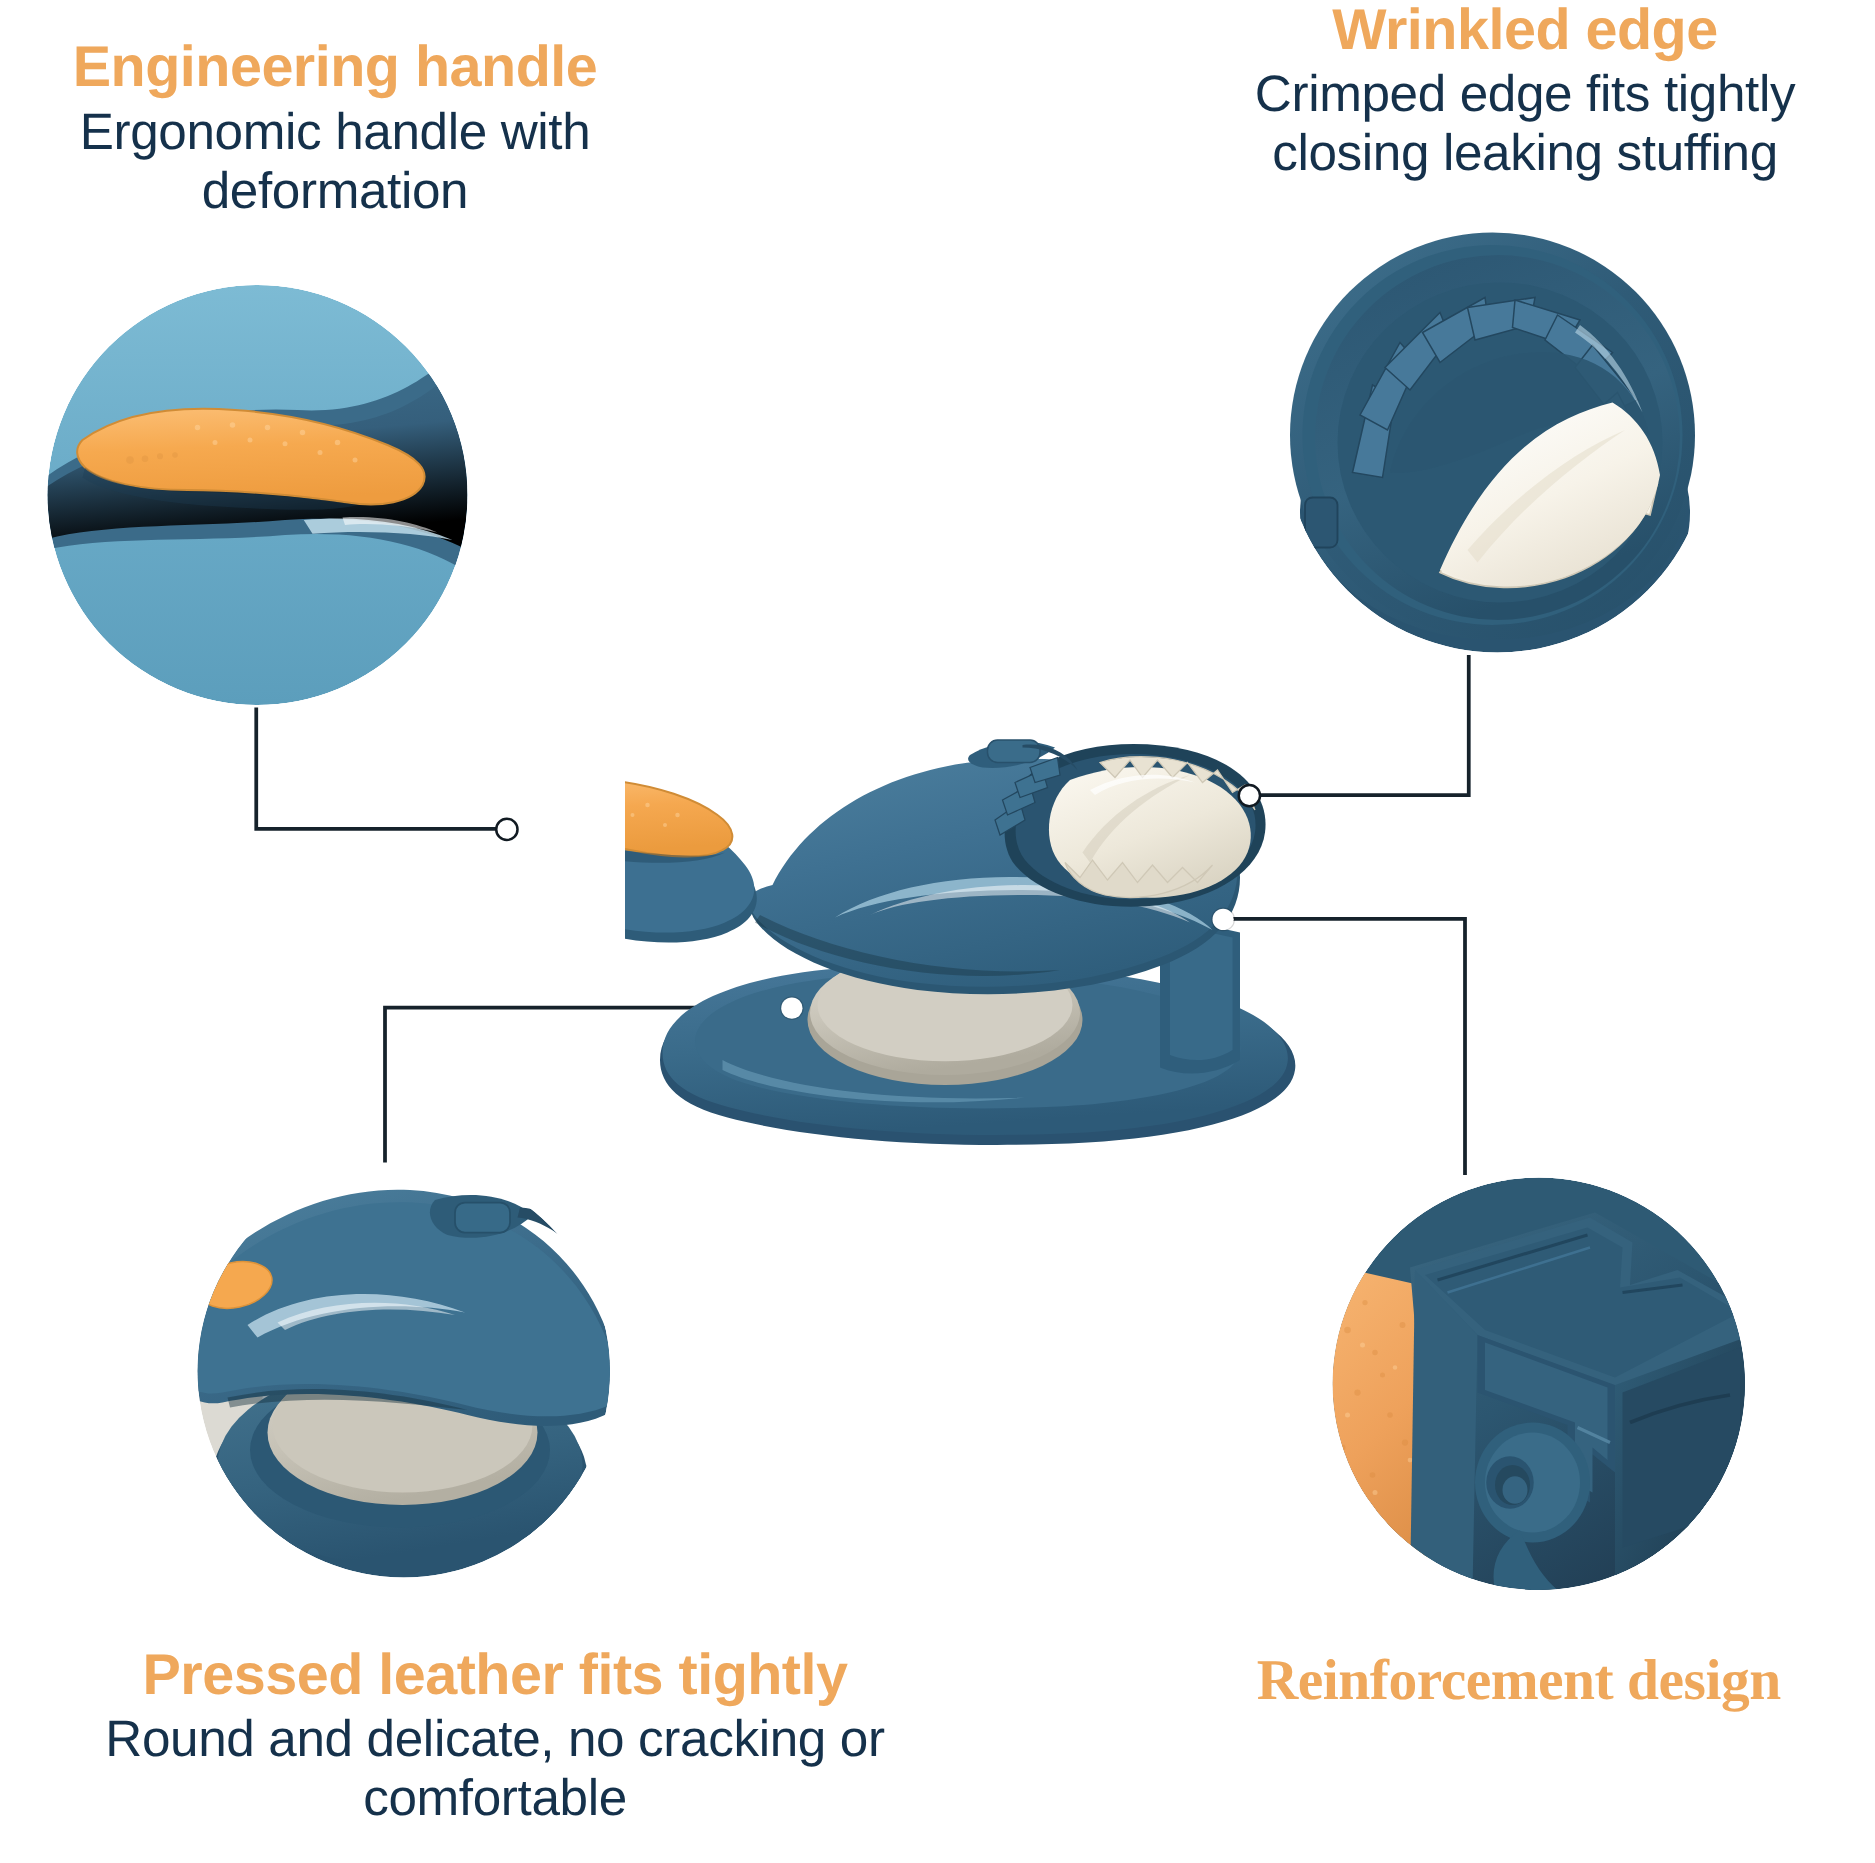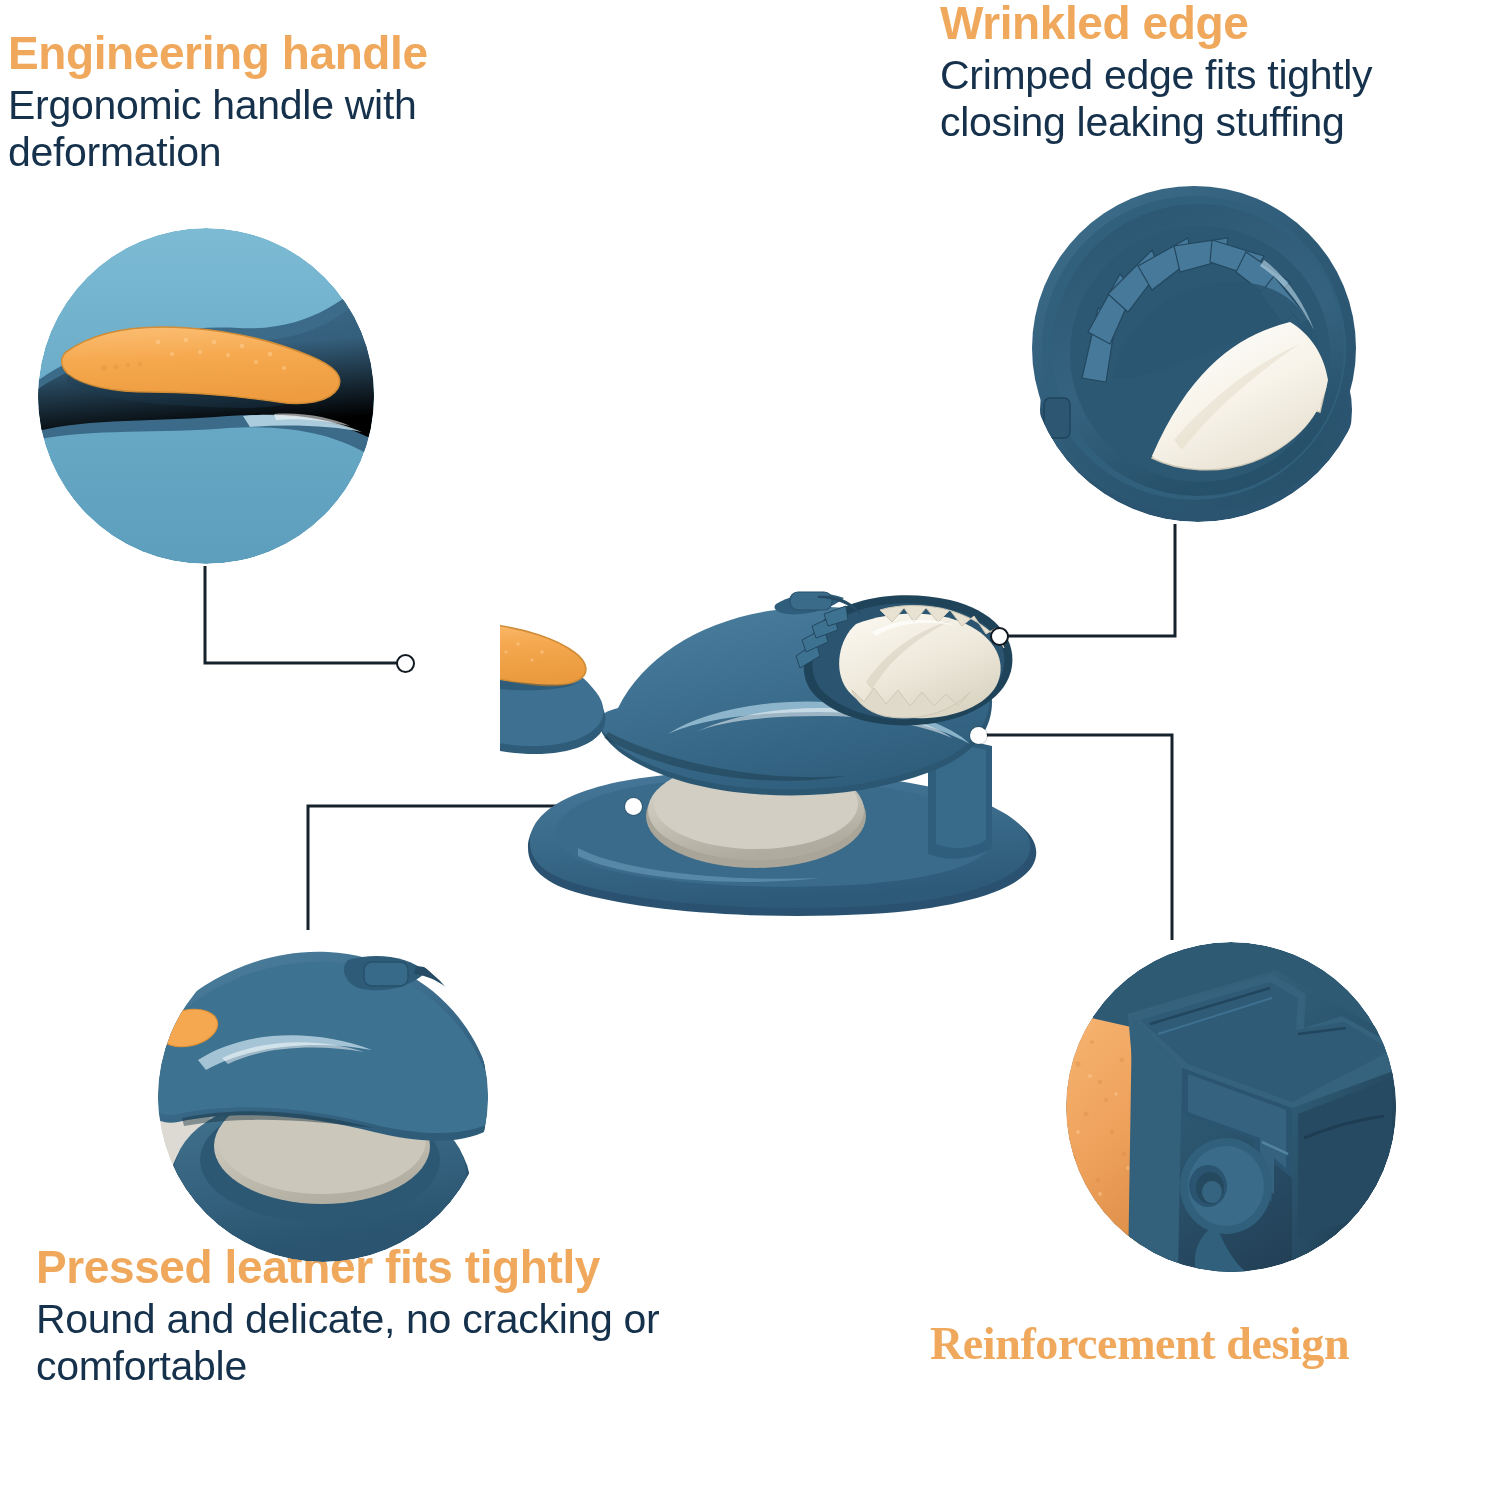--- a/index.html
+++ b/index.html
@@ -6,20 +6,21 @@
   html, body {
     width: 1500px; height: 1490px;
     background: #ffffff;
     font-family: "Liberation Sans", sans-serif;
     overflow: hidden;
   }
   #stage {
     position: relative;
     width: 1252px; height: 1490px;
     background: #ffffff;
+    text-align: center;
   }
 
   
   .callout { position: absolute; }
   .callout .title {
     color: #EFA85C;
     font-weight: bold;
     font-size: 46px;
     line-height: 1.04;
     letter-spacing: -0.4px;
@@ -28,21 +29,21 @@
   .callout .body {
     color: #15314B;
     font-size: 41px;
     line-height: 1.16;
     letter-spacing: -0.3px;
     margin-top: 4px;
   }
 
   #callout-engineering { left: 8px;  top: 30px;  width: 520px; }
   #callout-wrinkled    { left: 940px; top: 0px;  width: 560px; }
-  #callout-pressed     { left: 36px;  top: 1244px; width: 720px; }
+  #callout-pressed     { left: 36px;  top: 1316px; width: 720px; }
   #callout-reinforce   { left: 930px; top: 1320px; width: 570px; font-family: Liberation Serif, serif; }
 
   
   #connectors {
     position: absolute; left: 0; top: 0;
     width: 1500px; height: 1490px;
     pointer-events: none;
   }
 
   

